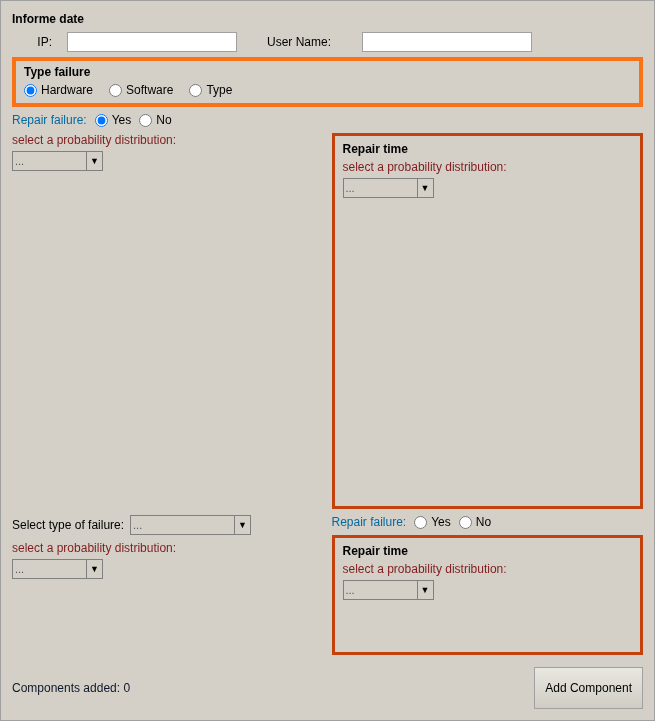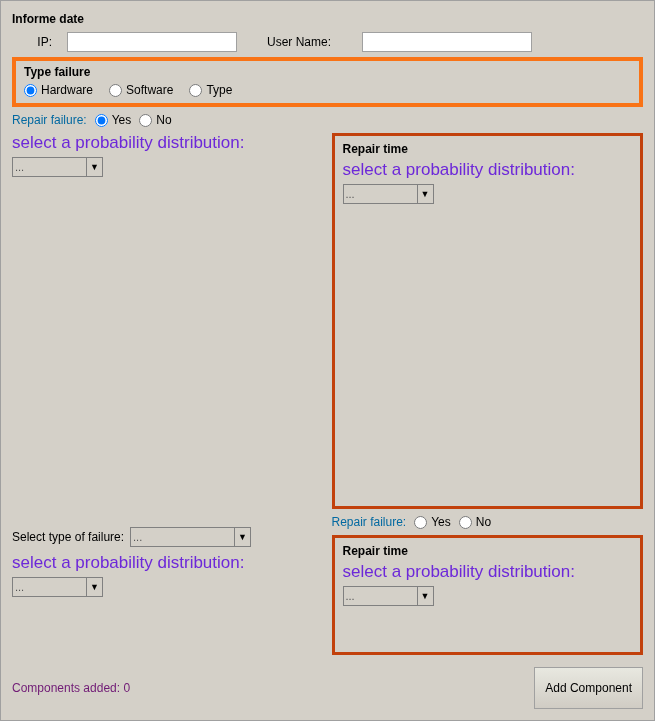--- a/index.html
+++ b/index.html
@@ -90,22 +90,22 @@
       flex: 1;
       display: flex;
       flex-direction: column;
     }
     .right-panel {
       flex: 1;
       display: flex;
       flex-direction: column;
     }
     .prob-label {
-      font-size: 17px;
-      color: #6d28d9;
+      font-size: 12px;
+      color: #7f1d1d;
       margin-bottom: 4px;
     }
     .dropdown-wrapper {
       display: flex;
       align-items: center;
       margin-bottom: 4px;
     }
     .repair-time-box {
       border: 3px solid #c2410c;
       background: #d4d0c8;
@@ -122,21 +122,20 @@
     }
     .bottom-section {
       display: flex;
       gap: 8px;
       margin-top: 6px;
     }
     .bottom-left {
       flex: 1;
       display: flex;
       flex-direction: column;
-      margin-top: 12px;
     }
     .bottom-right {
       flex: 1;
       display: flex;
       flex-direction: column;
     }
     .select-type-row {
       display: flex;
       align-items: center;
       gap: 6px;
@@ -155,21 +154,21 @@
     }
     .footer-row {
       display: flex;
       align-items: center;
       justify-content: space-between;
       margin-top: 8px;
       padding-top: 4px;
     }
     .components-count {
       font-size: 12px;
-      color: #701a75;
+      color: #0f172a;
     }
     .footer-buttons {
       display: flex;
       gap: 6px;
     }
     .btn {
       height: 42px;
       min-width: 90px;
       border: 1px solid #a0a0a0;
       background: linear-gradient(to bottom, #e8e8e0, #d0ccc4);

